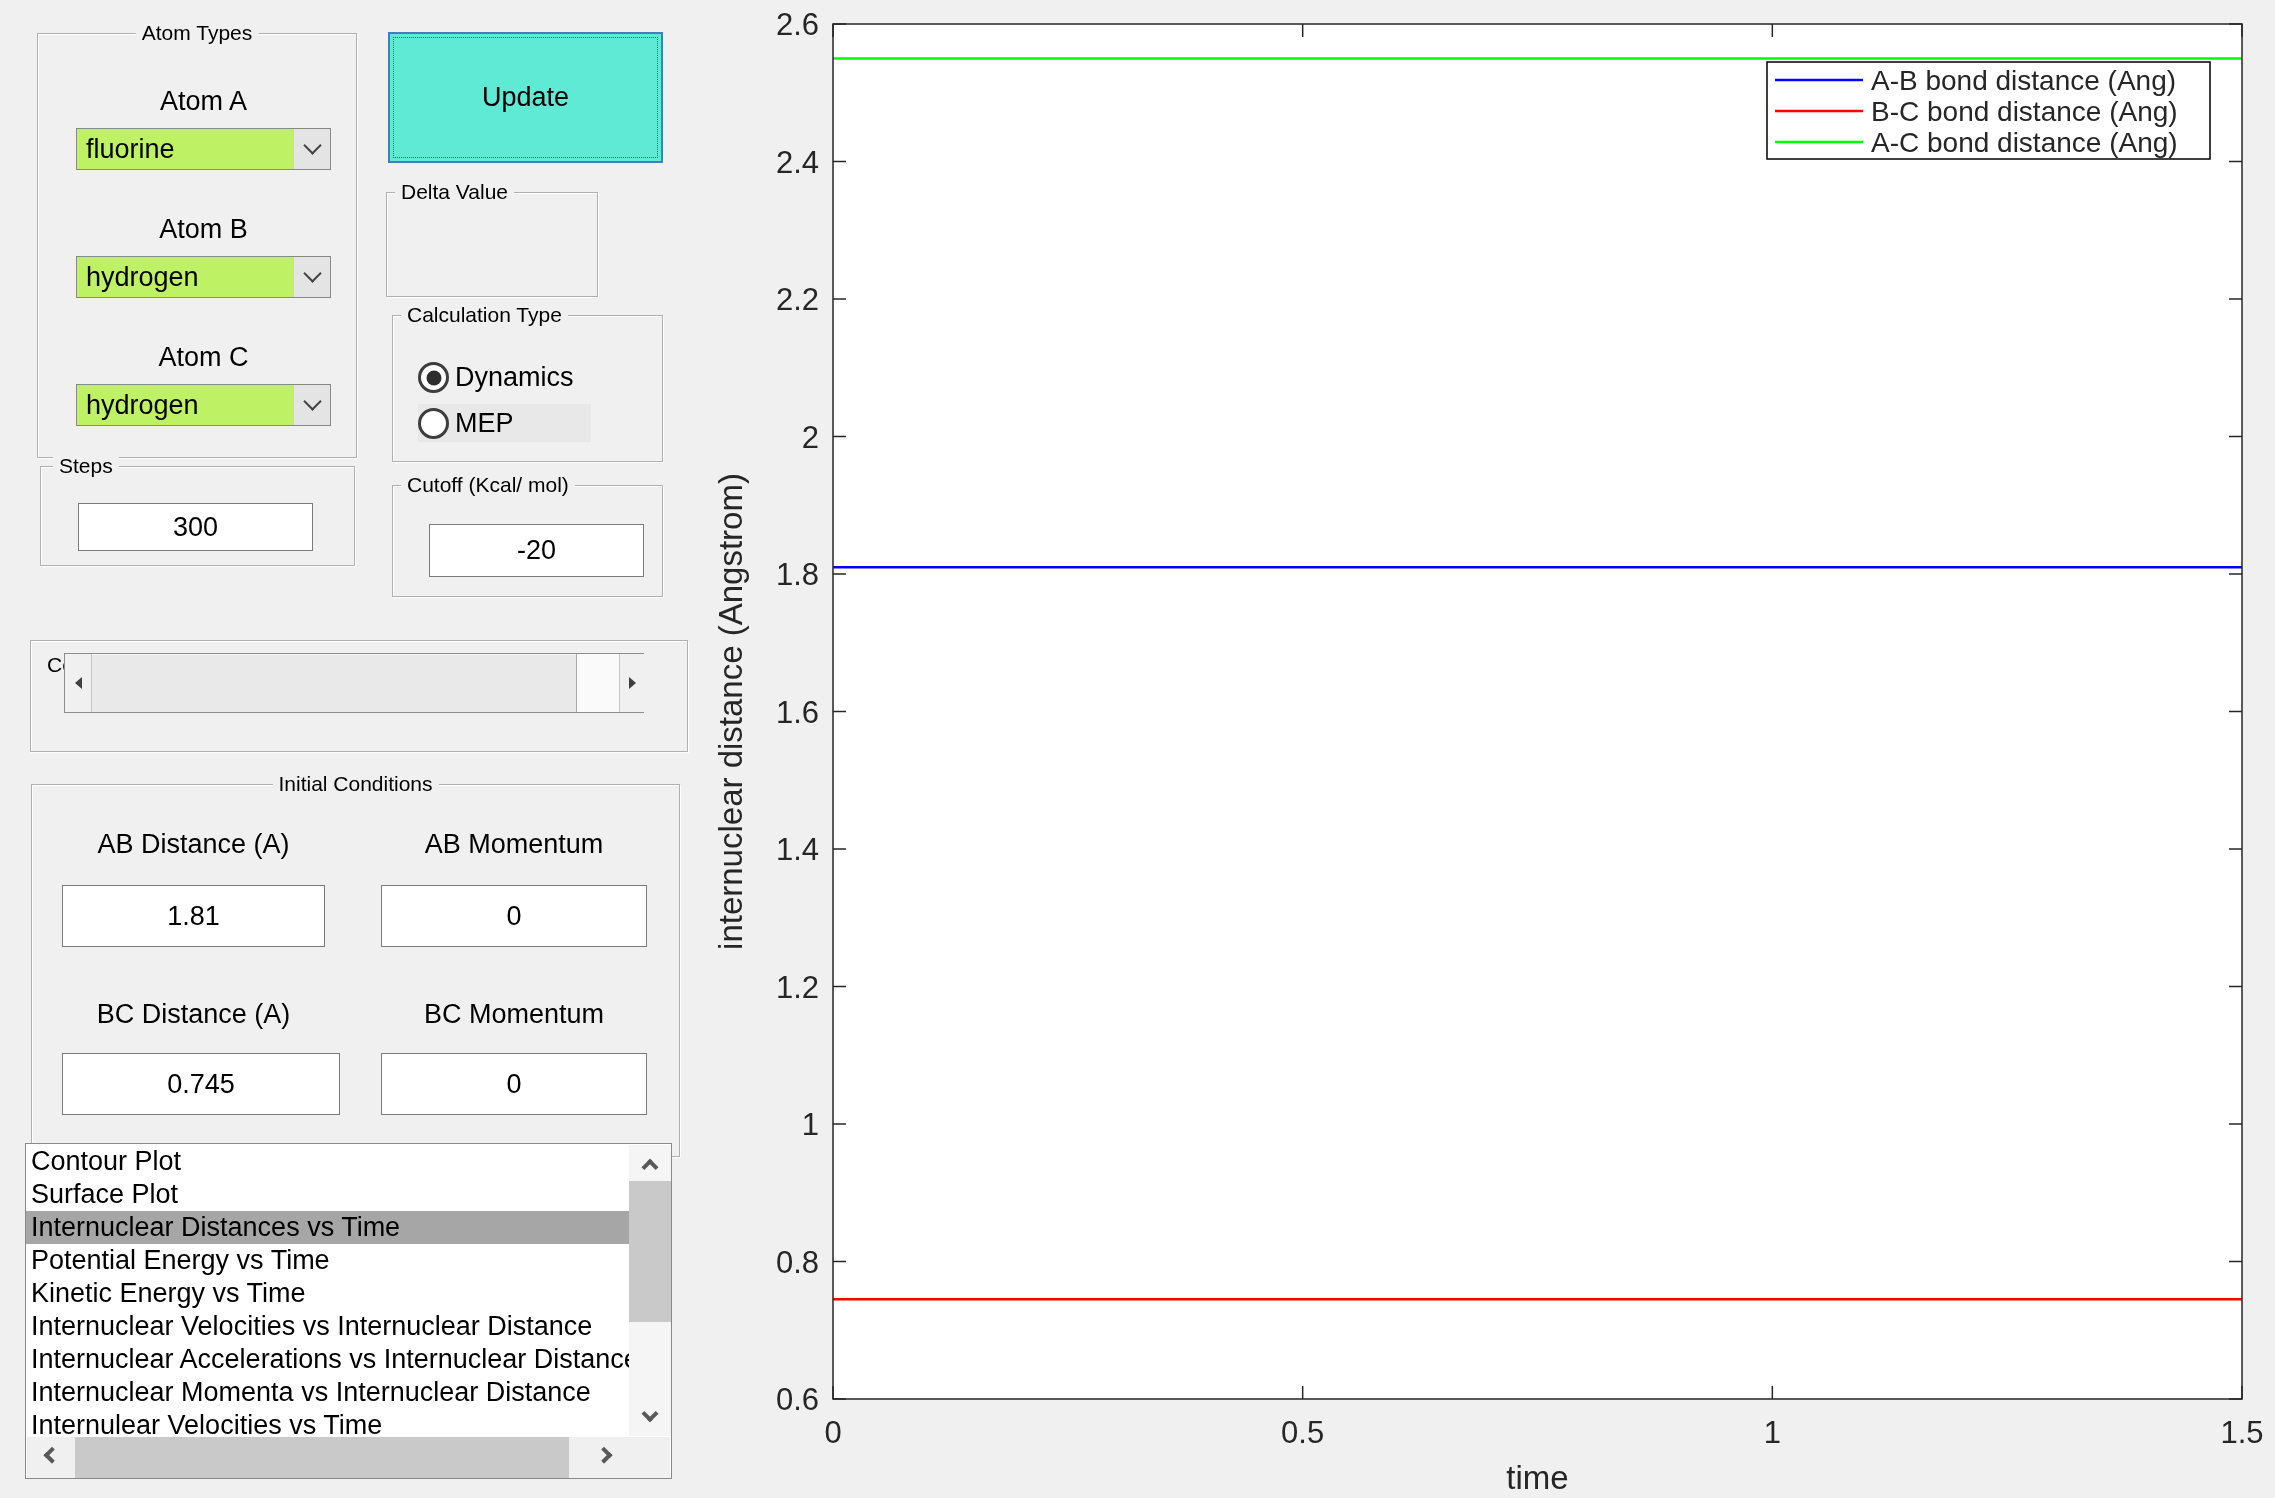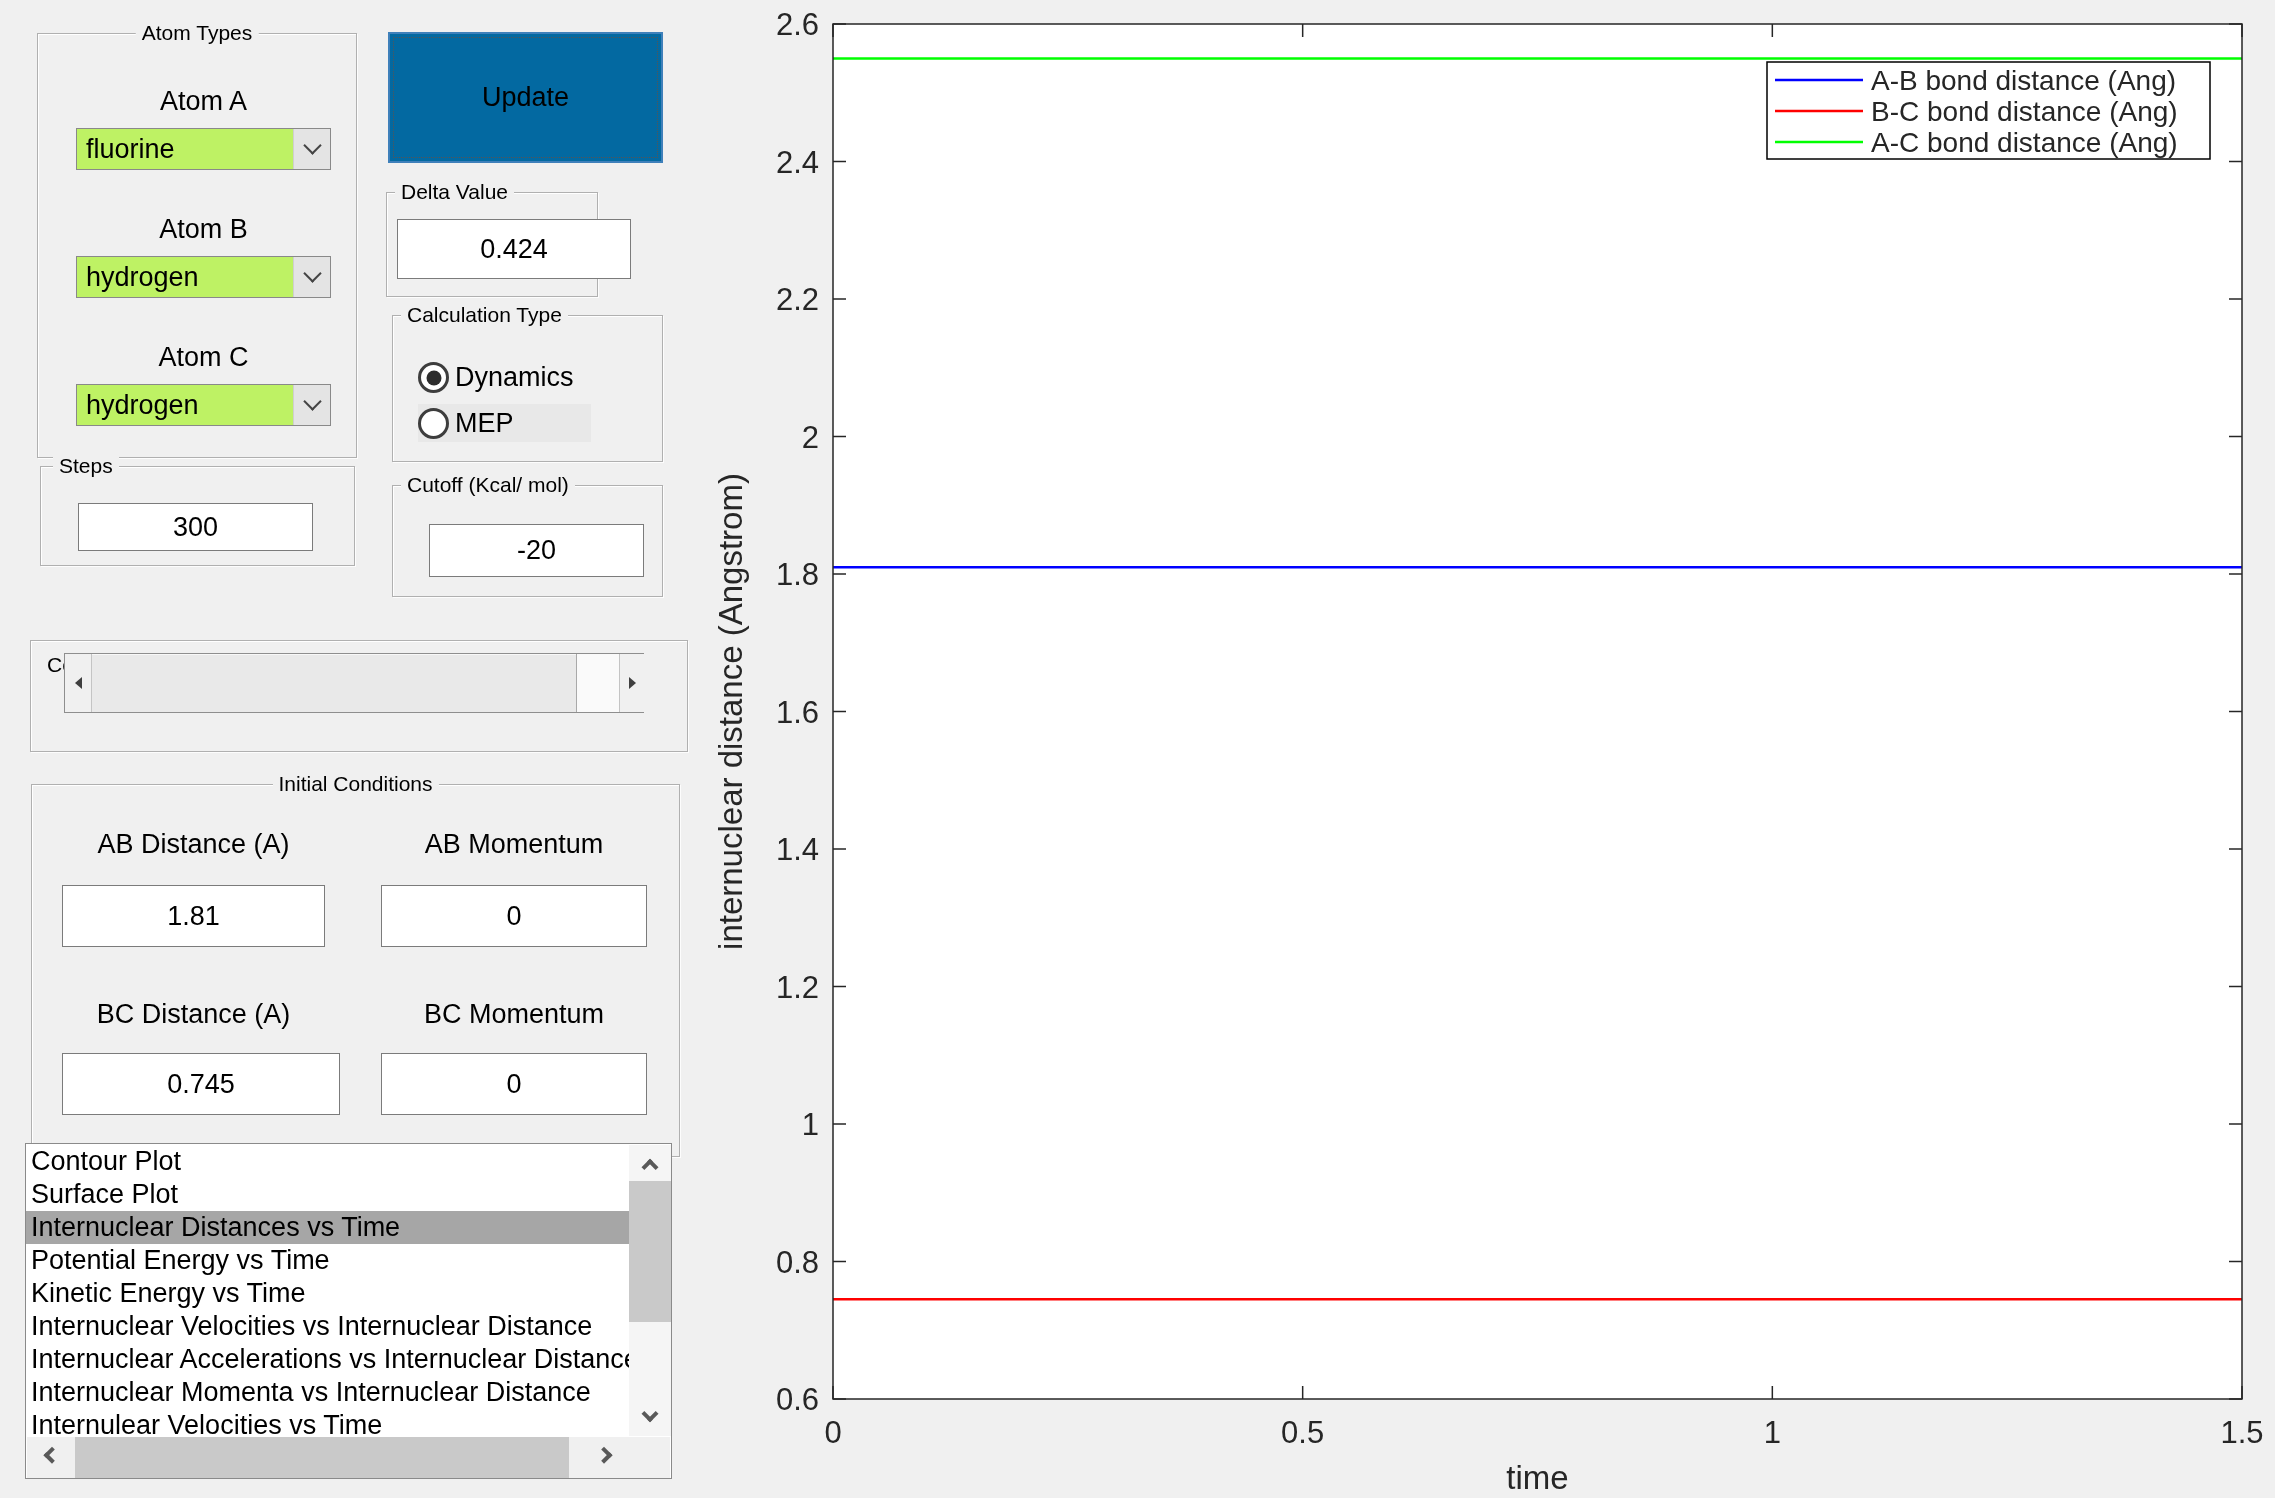--- a/index.html
+++ b/index.html
@@ -35,21 +35,21 @@
   }
   .combo .cval { flex:1; padding-left:9px; font-size:27px; white-space:nowrap; overflow:hidden; }
   .combo .cbtn {
     width:37px; height:100%; background:#e4e4e4; border-left:1px solid #cfcfcf;
     display:flex; align-items:center; justify-content:center;
   }
   .chev-thin { display:inline-block; width:13px; height:13px; border:solid #444;
     border-width:0 2px 2px 0; transform:rotate(45deg); margin-top:-7px; }
   
   .btn-update {
-    position:absolute; background:#0369a1; border:2px solid #3f80ba;
+    position:absolute; background:#5eead4; border:2px solid #3f80ba;
     outline:1px dotted #555; outline-offset:-6px;
     display:flex; align-items:center; justify-content:center;
     font-size:27px; cursor:pointer;
   }
   
   .radio {
     position:absolute; width:31px; height:31px; border:3px solid #3d3d3d;
     border-radius:50%; background:#fff;
   }
   .radio.selected::after {
@@ -109,21 +109,20 @@
       </span>
   </div>
 </div>
 
 <div class="btn-update" style="left:388px; top:32px; width:275px; height:131px;">
   <span>Update</span>
 </div>
 
 <div class="group" style="left:386px; top:192px; width:212px; height:105px;">
   <span class="gtitle">Delta Value</span>
-  <input class="edit" style="left: 10px; top: 26px; width: 234px; height: 60px;" value="0.424">
 </div>
 
 <div class="group" style="left:392px; top:315px; width:271px; height:147px;">
   <span class="gtitle">Calculation Type</span>
   <span class="radio selected" style="left:25px; top:46px;"></span>
   <span class="lbl" style="left:62px; top:46px;">Dynamics</span>
   <div class="mep-strip" style="left:25px; top:88px; width:173px; height:38px;"></div>
   <span class="radio" style="left:25px; top:92px;"></span>
   <span class="lbl" style="left:62px; top:92px;">MEP</span>
 </div>

